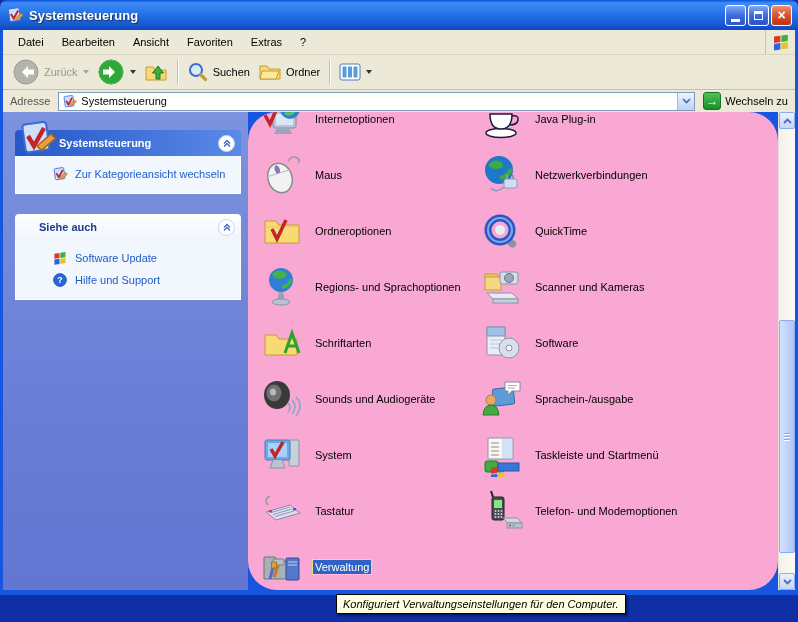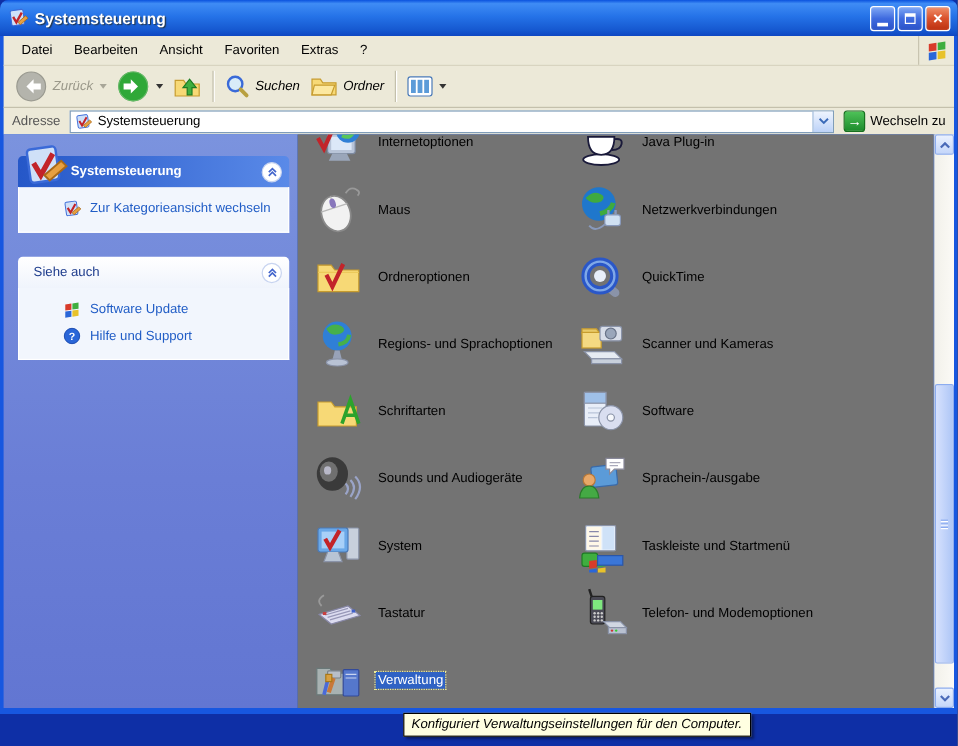--- a/index.html
+++ b/index.html
@@ -36,21 +36,21 @@
   .menubar {
     position:absolute; top:30px; left:3px; right:3px; height:25px;
     background:#ECE9D8; border-bottom:1px solid #d8d4c0;
     display:flex; align-items:center; padding-left:6px;
   }
   .menu-item { padding:4px 9px; color:#000; }
   .menu-logo-box { position:absolute; right:0; top:0; width:30px; height:24px; display:flex; align-items:center; justify-content:center; border-left:1px solid #c8c4b0; }
   .toolbar {
     position:absolute; top:55px; left:3px; right:3px; height:35px;
     background:#ECE9D8; border-bottom:1px solid #c4c0ac;
-    display:flex; align-items:center; padding-left:5px;font-style:italic;
+    display:flex; align-items:center; padding-left:5px;
   }
   .tool-btn { display:flex; align-items:center; gap:4px; padding:2px 4px; }
   .tool-btn.disabled { color:#9a988a; }
   .tool-sep { width:1px; height:26px; background:#c4c0ac; box-shadow:1px 0 0 #fff; margin:0 5px; }
   .caret { width:0; height:0; border-left:3px solid transparent; border-right:3px solid transparent; border-top:4px solid #333; margin-left:1px; }
   .caret.dim { border-top-color:#a8a698; }
   .addressbar {
     position:absolute; top:90px; left:3px; right:3px; height:22px;
     background:#ECE9D8; display:flex; align-items:center; gap:3px; padding:0 2px;
   }
@@ -66,33 +66,33 @@
   .panel { position:absolute; left:12px; right:7px; }
   .panel-hd1 {
     height:26px; border-radius:4px 4px 0 0;
     background:linear-gradient(90deg,#2557C8,#5A8AE8);
     color:#fff; font-weight:bold; display:flex; align-items:center;
     padding-left:44px;
   }
   .panel-hd2 {
     height:26px; border-radius:4px 4px 0 0;
     background:linear-gradient(180deg,#ffffff,#f0f4fc);
-    color:#1E3C8C; font-weight:normal; display:flex; align-items:center;
-    padding-left:13px;
+    color:#1E3C8C; font-weight:bold; display:flex; align-items:center;
+    padding-left:24px;
     gap:13px;
   }
   .chev {
     margin-left:auto; margin-right:6px; width:17px; height:17px; border-radius:50%;
     background:#fff; border:1px solid #c8d4f0; display:flex; align-items:center; justify-content:center;
   }
   .panel-bd { background:#f2f6fd; border:1px solid #fff; border-top:none; padding:7px 6px 8px 12px; }
   .side-link { display:flex; align-items:center; gap:7px; color:#215DC6; padding:3px 0; cursor:pointer;margin-left:24px; }
   .big-cp { position:absolute; left:2px; top:-12px; width:40px; height:40px; }
   
-  .content { flex:1; position:relative; background:#737373; overflow:hidden; }
+  .content { flex:1; position:relative; background:#f9a8d4; overflow:hidden;border-radius:29px; }
   .item { position:absolute; display:flex; align-items:center; height:44px; cursor:pointer; }
   .item .lbl { margin-left:9px; padding:1px 2px; color:#000; white-space:nowrap; }
   .item .lbl.selected { background:#2F62C4; color:#fff; outline:1px dotted #ecec9a; }
   .ico { width:44px; height:44px; flex-shrink:0; }
   
   .scrollbar { width:17px; flex-shrink:0; display:flex; flex-direction:column; background:linear-gradient(90deg,#F2F1EA,#FBFAF6); border-left:1px solid #e4e2d8; }
   .sb-btn { height:17px; background:linear-gradient(180deg,#EAF1FE,#C4D6FA); border:1px solid #8CACF0; border-radius:2px; display:flex; align-items:center; justify-content:center; }
   .sb-track { flex:1; position:relative; }
   .sb-thumb {
     position:absolute; left:0; right:0; top:191px; height:233px;

